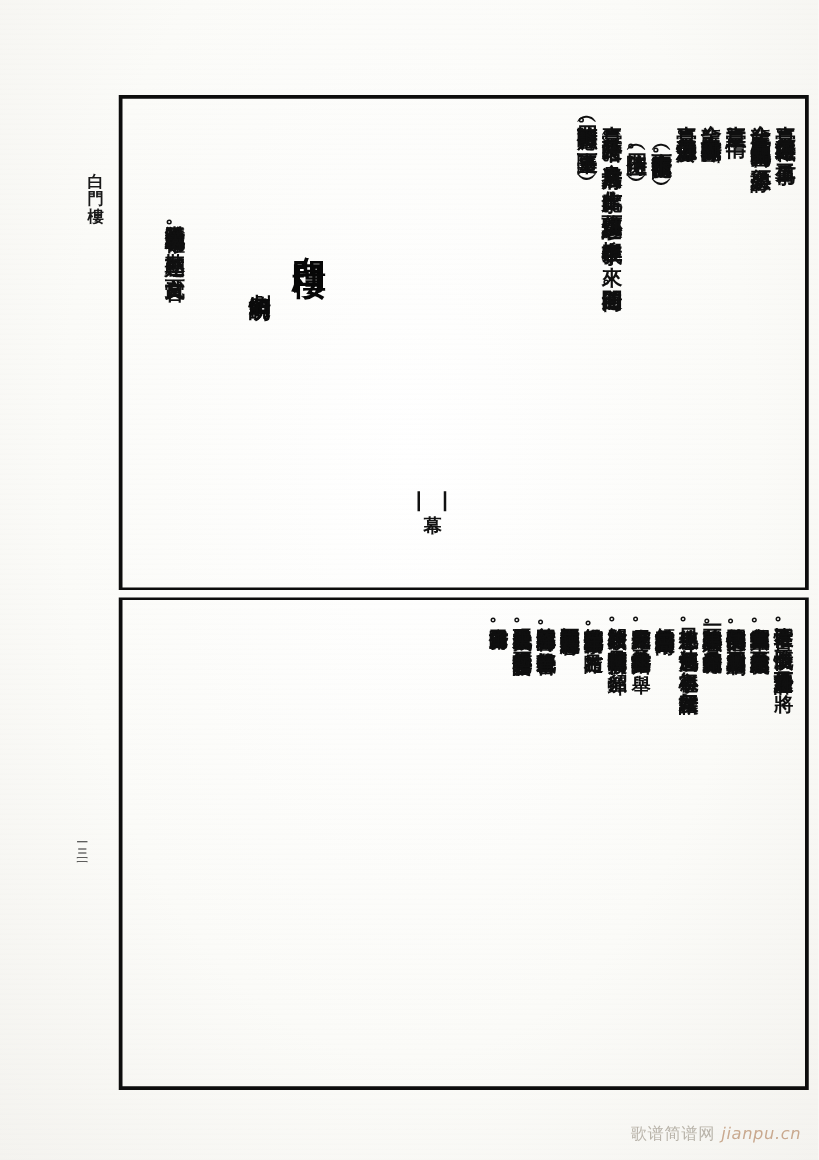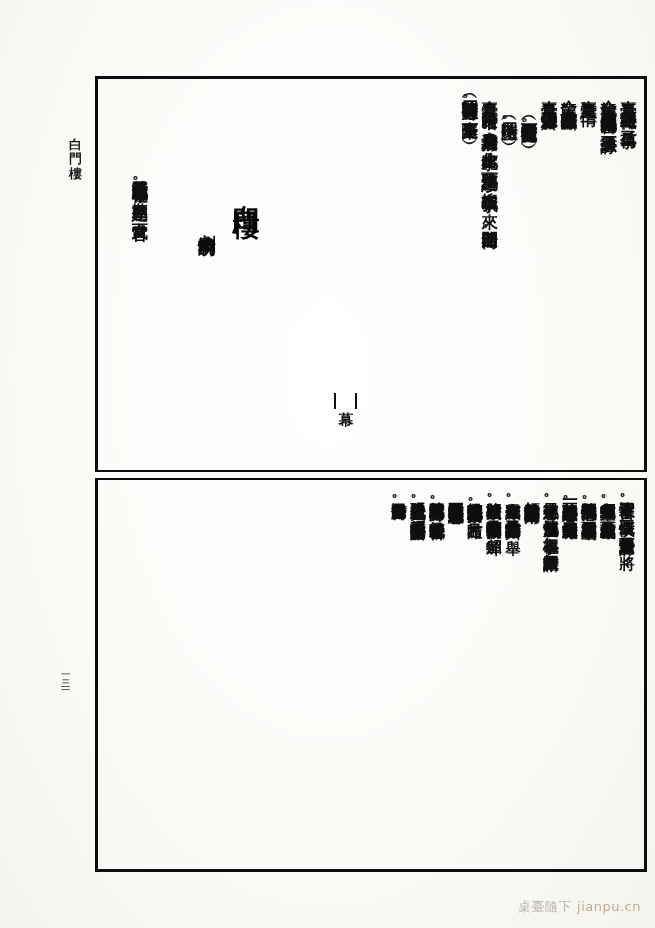--- a/index.html
+++ b/index.html
@@ -184,21 +184,21 @@
   .watermark {
     position: absolute;
     right: 14px;
     bottom: 12px;
     font-size: 13px;
     color: #b9b4aa;
     letter-spacing: 0.5px;
     font-family: "DejaVu Sans", "Liberation Sans", sans-serif;
     white-space: nowrap;
   }
-  .watermark .wm-url { color: #c9a98f; margin-left: 5px; }
+  .watermark .wm-url { color: #c9a98f; margin-left: 5px; font-style: italic; }
 
   
   .grain {
     position: absolute;
     inset: 0;
     pointer-events: none;
     opacity: 0.22;
     background-image:
       repeating-linear-gradient(0deg, rgba(0,0,0,0.035) 0px, rgba(0,0,0,0) 2px, rgba(0,0,0,0) 4px);
   }
@@ -276,17 +276,17 @@
       <div class="vcol">常被曹操釋放並送她到養老宮樂享餘年。呂布隨</div>
       <div class="vcol">卽賜死曹操因陳宮有從前救命之恩原想將他釋</div>
       <div class="vcol">放但陳宮駡不絕口誓不歸降。曹操祇好將他斬首。</div>
       <div class="vcol">張遼先也是破口大駡。經不得曹操幾句甘言蜜語。</div>
       <div class="vcol">竟自俯首歸降了。</div>
     </div>
 
   </div>
 
   <div class="watermark">
-    <span>桌臺隨下</span><span class="wm-url">jianpu.cn</span>
+    <span>歌谱简谱网</span><span class="wm-url">jianpu.cn</span>
   </div>
 
   <div class="grain"></div>
 </div>
 
 </body></html>

